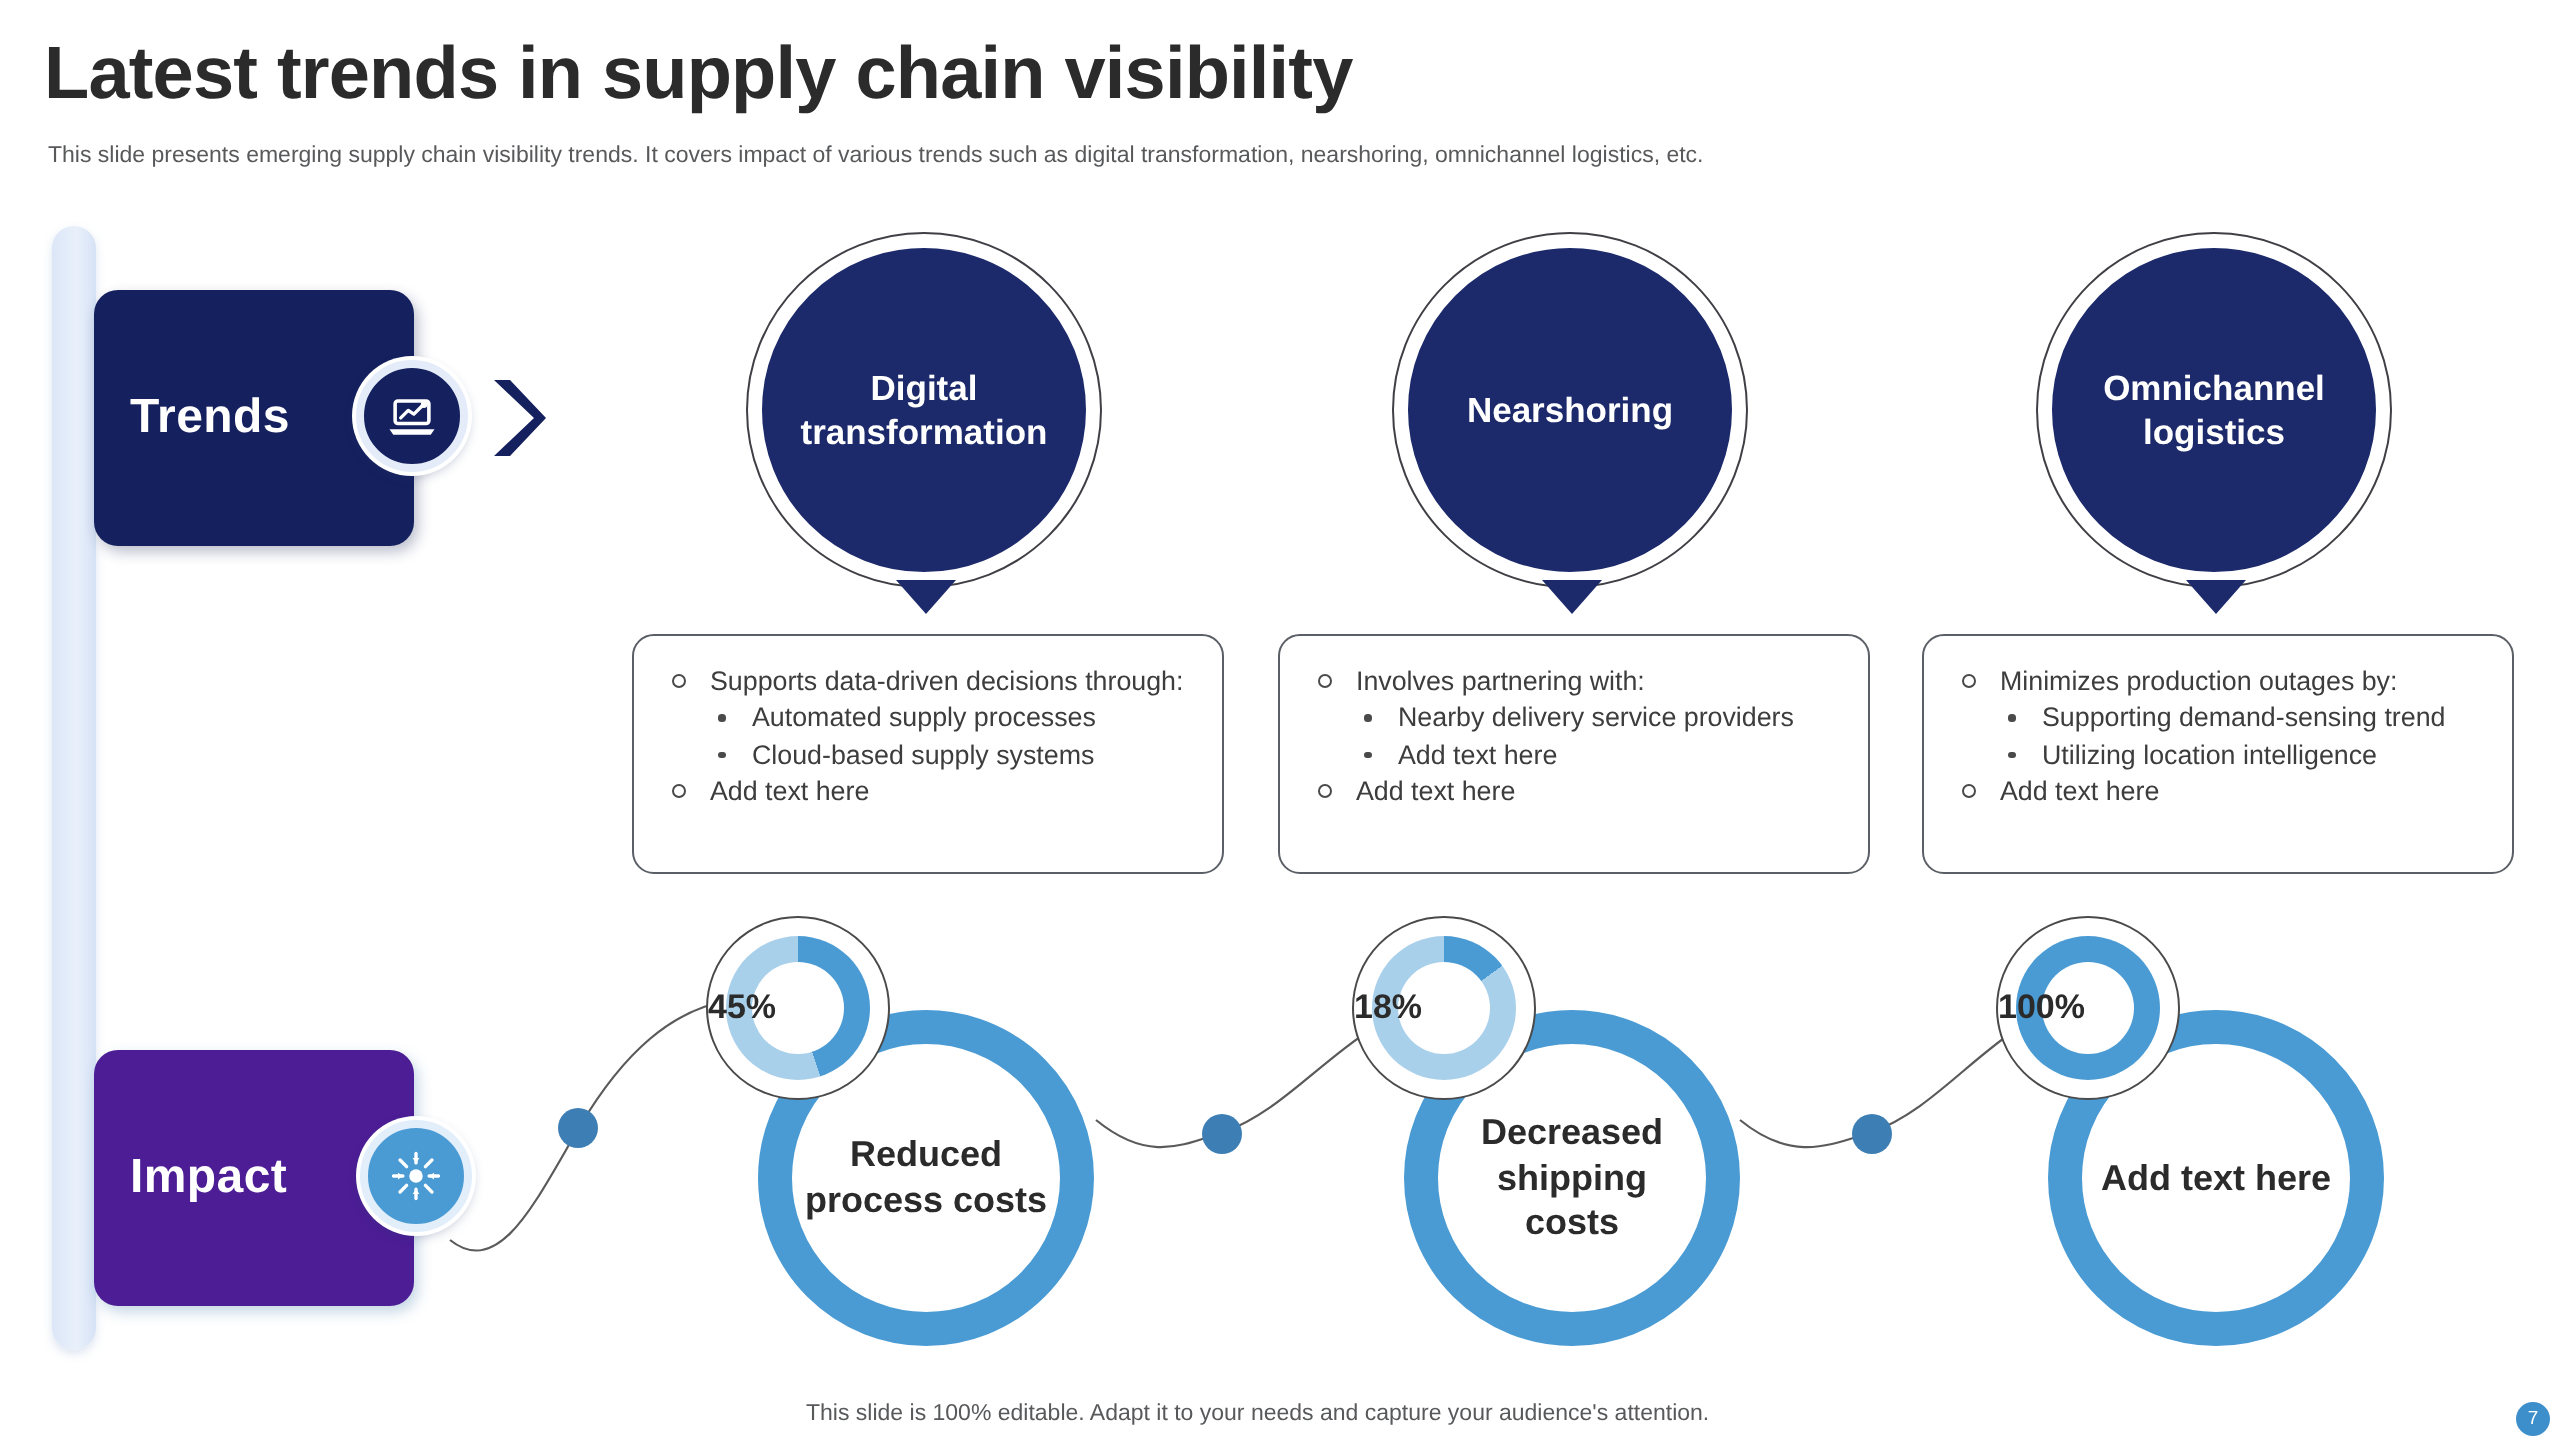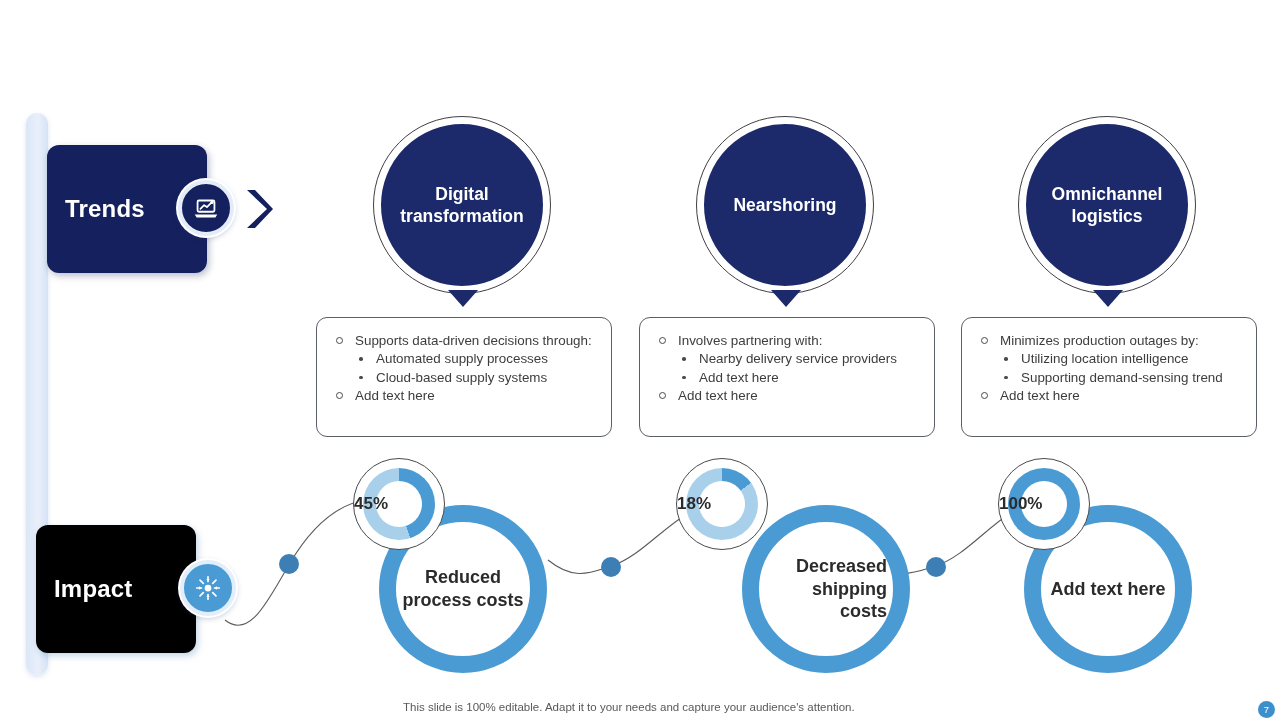--- a/index.html
+++ b/index.html
@@ -31,21 +31,21 @@
   }
 
   
   .flag {
     position: absolute; width: 160px; height: 128px;
     border-radius: 12px 12px 12px 12px;
     display: flex; align-items: center;
   }
   .flag-trends { left: 47px; top: 145px; background: #15205e;
     box-shadow: 2px 3px 7px rgba(30,40,90,0.30); }
-  .flag-impact { left: 36px; top: 525px; background: #000000;
+  .flag-impact { left: 47px; top: 525px; background: #4c1d95;
     box-shadow: 2px 3px 7px rgba(60,120,170,0.30); }
   .flag-label {
     color: #ffffff; font-size: 24px; font-weight: bold;
     padding-left: 18px; letter-spacing: 0.2px;
   }
 
   
   .badge {
     position: absolute; width: 56px; height: 56px; border-radius: 50%;
     display: flex; align-items: center; justify-content: center;
@@ -123,21 +123,21 @@
     position: absolute; width: 168px; height: 168px; border-radius: 50%;
     border: 17px solid #4a9bd4; background: #ffffff;
     display: flex; align-items: center; justify-content: center;
     text-align: center;
   }
   .impact-ring span {
     font-size: 18px; font-weight: bold; color: #2b2b2b; line-height: 1.27;
     padding: 0 6px;
   }
   .ir1 { left: 379px; top: 505px; }
-  .ir2 { left: 742px; top: 505px; text-align: right; }
+  .ir2 { left: 702px; top: 505px; }
   .ir3 { left: 1024px; top: 505px; }
 
   
   .donut {
     position: absolute; width: 92px; height: 92px; border-radius: 50%;
     background: #ffffff; border: 1.1px solid #4a4a4a;
     display: flex; align-items: center; justify-content: flex-start;
   }
   .donut .ring {
     position: absolute; left: 9px; top: 9px; width: 72px; height: 72px;
@@ -169,20 +169,22 @@
     width: 17px; height: 17px; border-radius: 50%;
     background: #3d8fcb; color: #ffffff;
     font-size: 9.5px; display: flex; align-items: center; justify-content: center;
   }
 </style>
 </head>
 <body>
 
 <div class="slide">
 
+  <div class="title">Latest trends in supply chain visibility</div>
+  <div class="subtitle">This slide presents emerging supply chain visibility trends. It covers impact of various trends such as digital transformation, nearshoring, omnichannel logistics, etc.</div>
 
   <div class="rail"></div>
 
   <svg class="connector">
     <path d="M225 620 C 250 640, 268 600, 290 563 C 312 526, 336 505, 365 500" fill="none" stroke="#5a5a5a" stroke-width="1.1"></path>
     <path d="M548 560 C 575 582, 592 572, 612 566 C 640 556, 660 530, 690 512" fill="none" stroke="#5a5a5a" stroke-width="1.1"></path>
     <path d="M870 560 C 897 582, 916 572, 936 566 C 964 556, 984 530, 1012 512" fill="none" stroke="#5a5a5a" stroke-width="1.1"></path>
     <circle cx="289" cy="564" r="10" fill="#3d7fb5"></circle>
     <circle cx="611" cy="567" r="10" fill="#3d7fb5"></circle>
     <circle cx="936" cy="567" r="10" fill="#3d7fb5"></circle>
@@ -279,25 +281,25 @@
   </div>
 
   <div class="bullet-box bb3">
     <ul class="lvl1">
       <li>
         <span class="mk"></span>
         <span>Minimizes production outages by:</span>
         <ul class="lvl2">
           <li>
             <span class="mk2"></span>
+            <span>Supporting demand-sensing trend</span>
+          </li>
+          <li>
+            <span class="mk2"></span>
             <span>Utilizing location intelligence</span>
-          </li>
-          <li>
-            <span class="mk2"></span>
-            <span>Supporting demand-sensing trend</span>
           </li>
         </ul>
       </li>
       <li>
         <span class="mk"></span>
         <span>Add text here</span>
       </li>
     </ul>
   </div>
 

